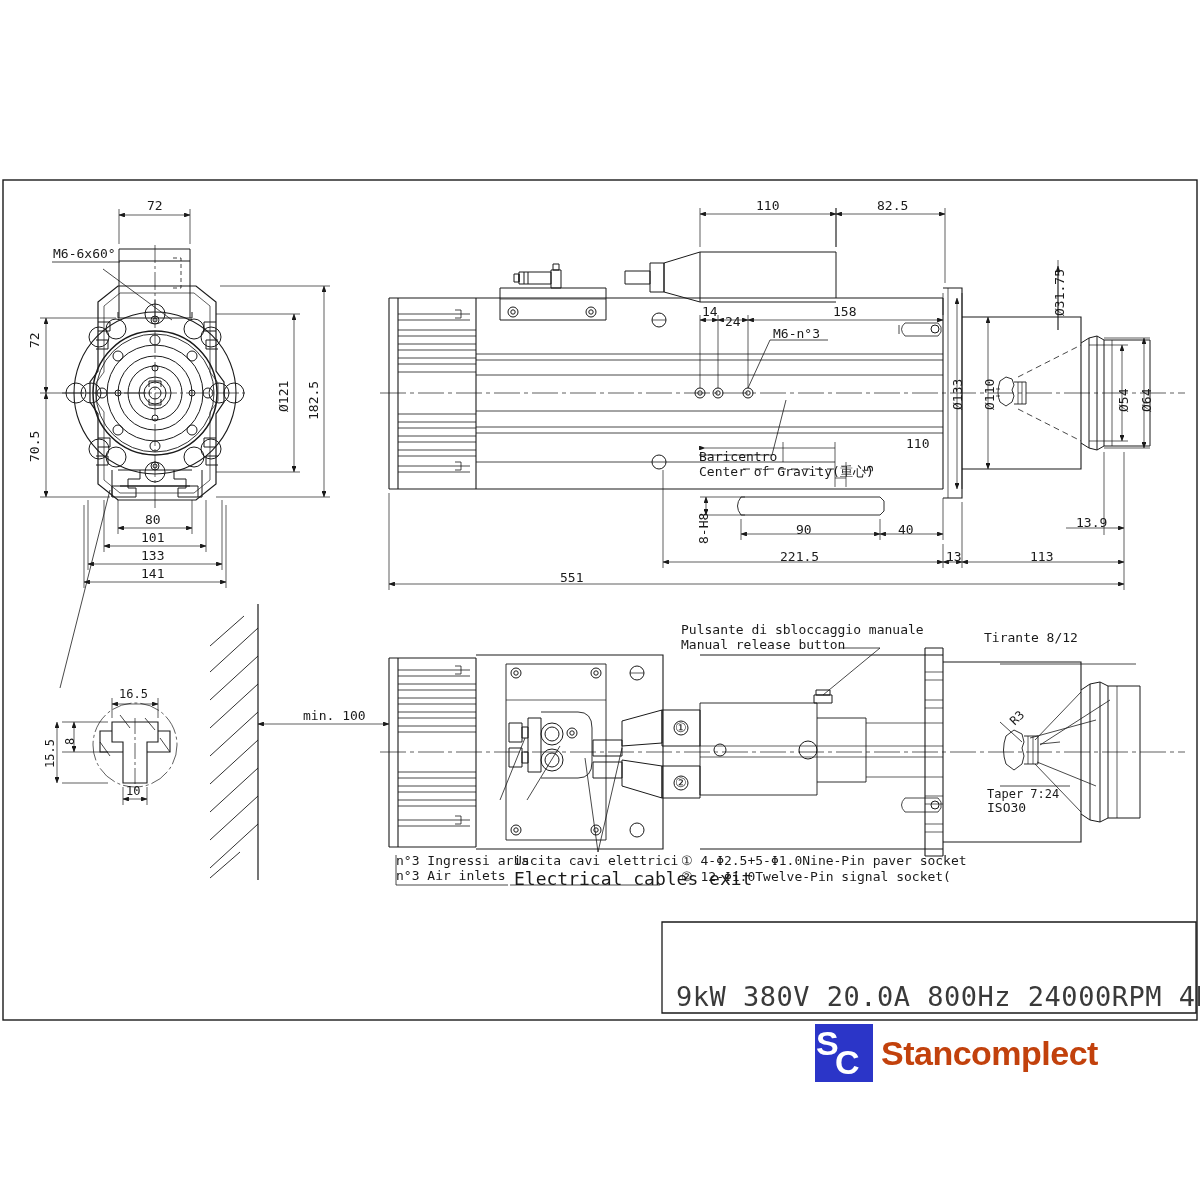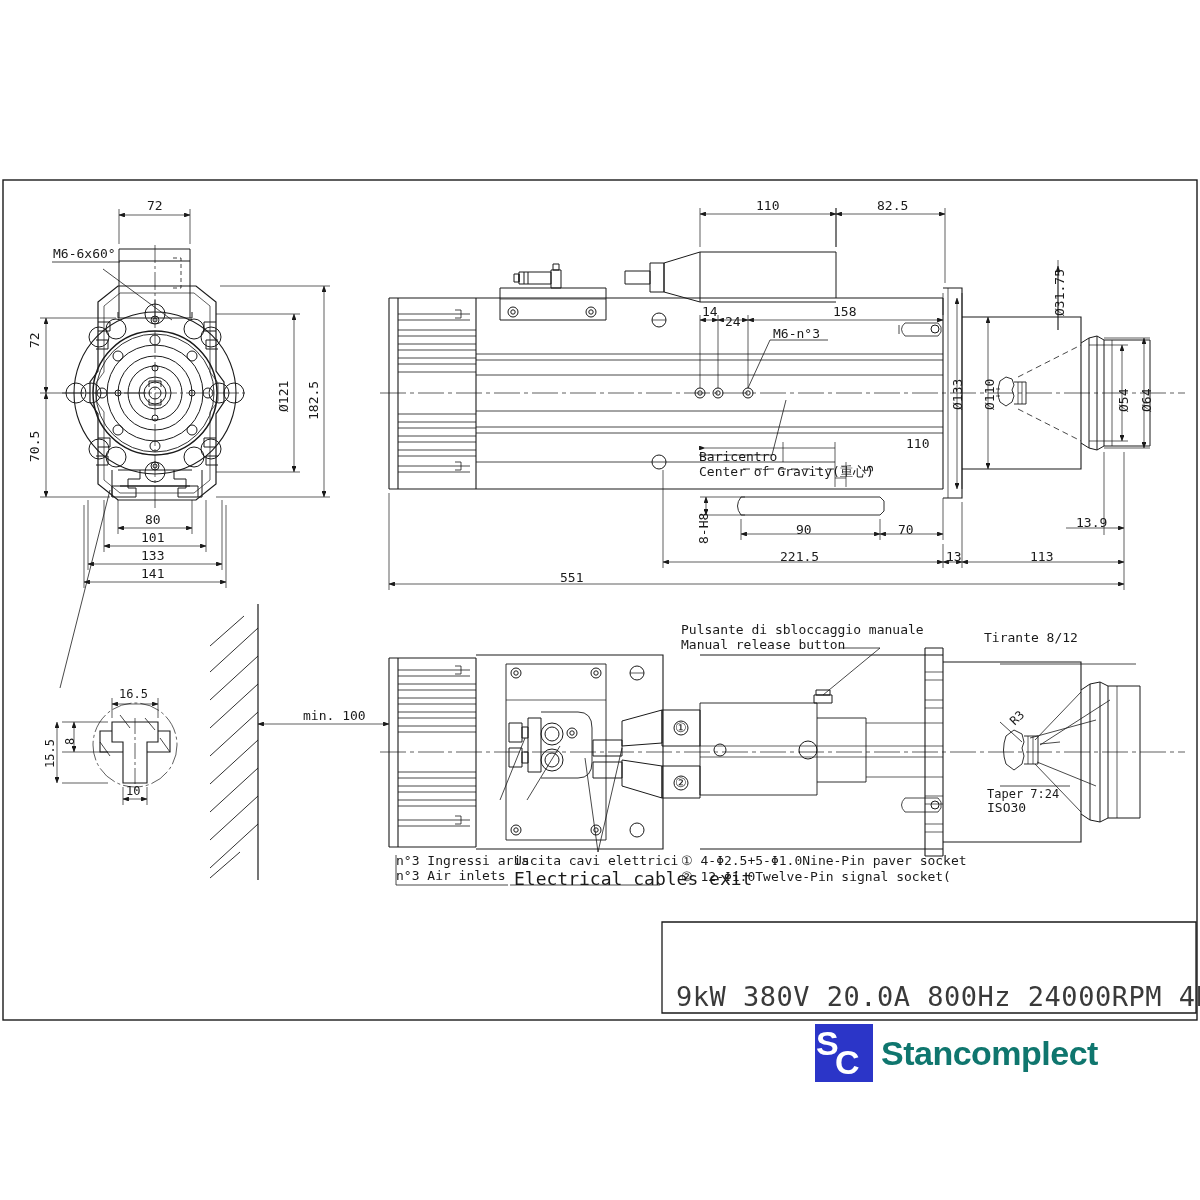--- a/index.html
+++ b/index.html
@@ -519,21 +519,21 @@
 <div class="txt" style="left:982px;top:410px;font-size:13px;transform:rotate(-90deg);transform-origin:left top;">Ø110</div>
 <div class="txt" style="left:1052px;top:316px;font-size:13px;transform:rotate(-90deg);transform-origin:left top;">Ø31.75</div>
 <div class="txt" style="left:1116px;top:412px;font-size:13px;transform:rotate(-90deg);transform-origin:left top;">Ø54</div>
 <div class="txt" style="left:1139px;top:412px;font-size:13px;transform:rotate(-90deg);transform-origin:left top;">Ø64</div>
 <div class="txt" style="left:699px;top:449px;font-size:13px;">Baricentro</div>
 <div class="txt" style="left:699px;top:463px;font-size:13px;">Center of Gravity(重心)</div>
 <div class="txt" style="left:906px;top:436px;font-size:13px;">110</div>
 <div class="txt" style="left:862px;top:472px;font-size:12px;transform:rotate(-90deg);transform-origin:left top;">5</div>
 <div class="txt" style="left:696px;top:544px;font-size:13px;transform:rotate(-90deg);transform-origin:left top;">8-H8</div>
 <div class="txt" style="left:796px;top:522px;font-size:13px;">90</div>
-<div class="txt" style="left:898px;top:522px;font-size:13px;">70</div>
+<div class="txt" style="left:898px;top:522px;font-size:13px;">40</div>
 <div class="txt" style="left:1076px;top:515px;font-size:13px;text-align:right;">13.9</div>
 <div class="txt" style="left:780px;top:549px;font-size:13px;">221.5</div>
 <div class="txt" style="left:946px;top:549px;font-size:13px;">13</div>
 <div class="txt" style="left:1030px;top:549px;font-size:13px;">113</div>
 <div class="txt" style="left:560px;top:570px;font-size:13px;">551</div>
 
 <div class="txt" style="left:119px;top:687px;font-size:12px;">16.5</div>
 <div class="txt" style="left:43px;top:768px;font-size:12px;transform:rotate(-90deg);transform-origin:left top;">15.5</div>
 <div class="txt" style="left:63px;top:745px;font-size:12px;transform:rotate(-90deg);transform-origin:left top;">8</div>
 <div class="txt" style="left:126px;top:784px;font-size:12px;">10</div>
@@ -557,16 +557,16 @@
 <div class="txt" style="left:676px;top:981px;font-size:27px;letter-spacing:0.5px;color:#3a3a3a;">9kW 380V 20.0A 800Hz 24000RPM 4P 31Kg</div>
 
 <div id="brand">
   <div id="brandmark">
     <svg width="58" height="58" viewBox="0 0 58 58">
       <rect x="0" y="0" width="58" height="58" fill="#2b35c8"></rect>
       <text x="1" y="31" font-family="Liberation Sans, sans-serif" font-size="34" font-weight="bold" fill="#ffffff">S</text>
       <text x="20" y="50" font-family="Liberation Sans, sans-serif" font-size="34" font-weight="bold" fill="#ffffff">C</text>
     </svg>
   </div>
-  <div id="brandname" style="color:#0f766e;">Stancomplect</div>
+  <div id="brandname" style="color:#c2410c;">Stancomplect</div>
 </div>
 
 </div>
 
 </body></html>

